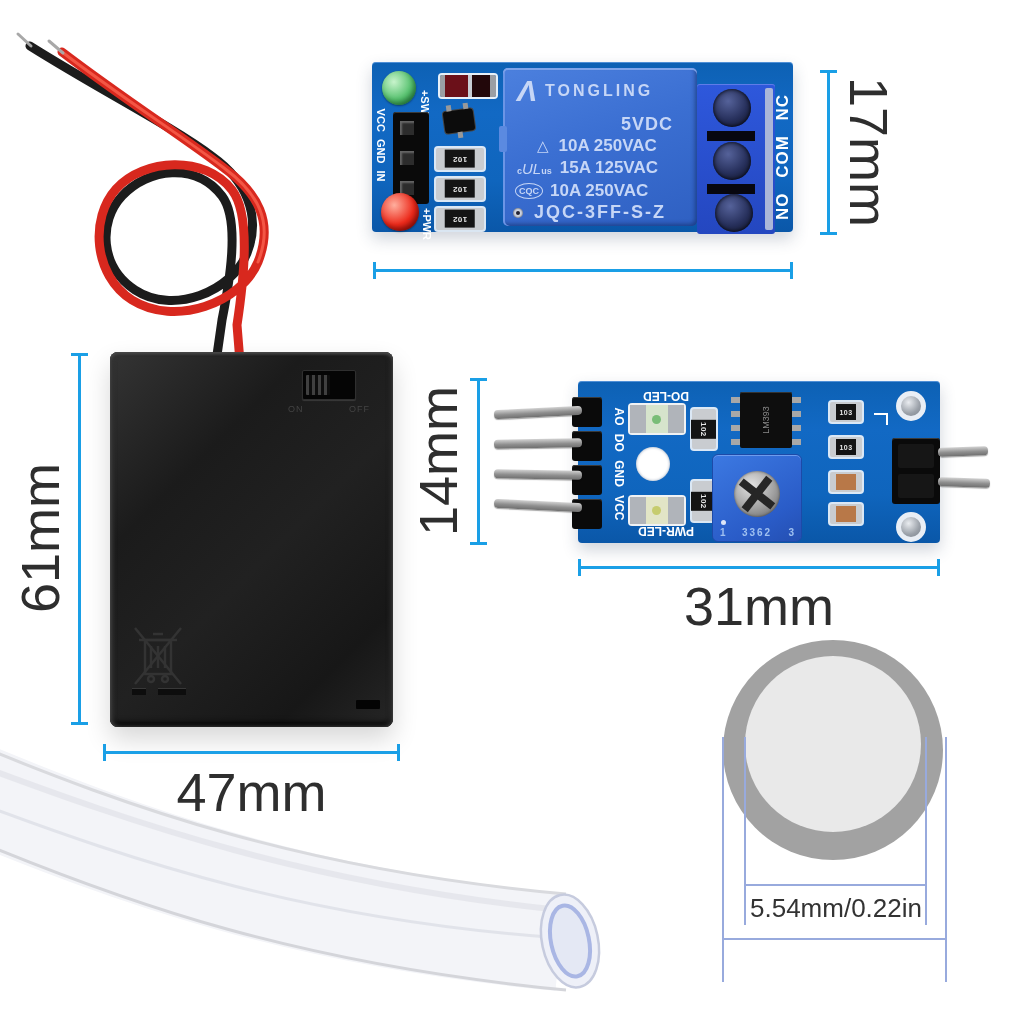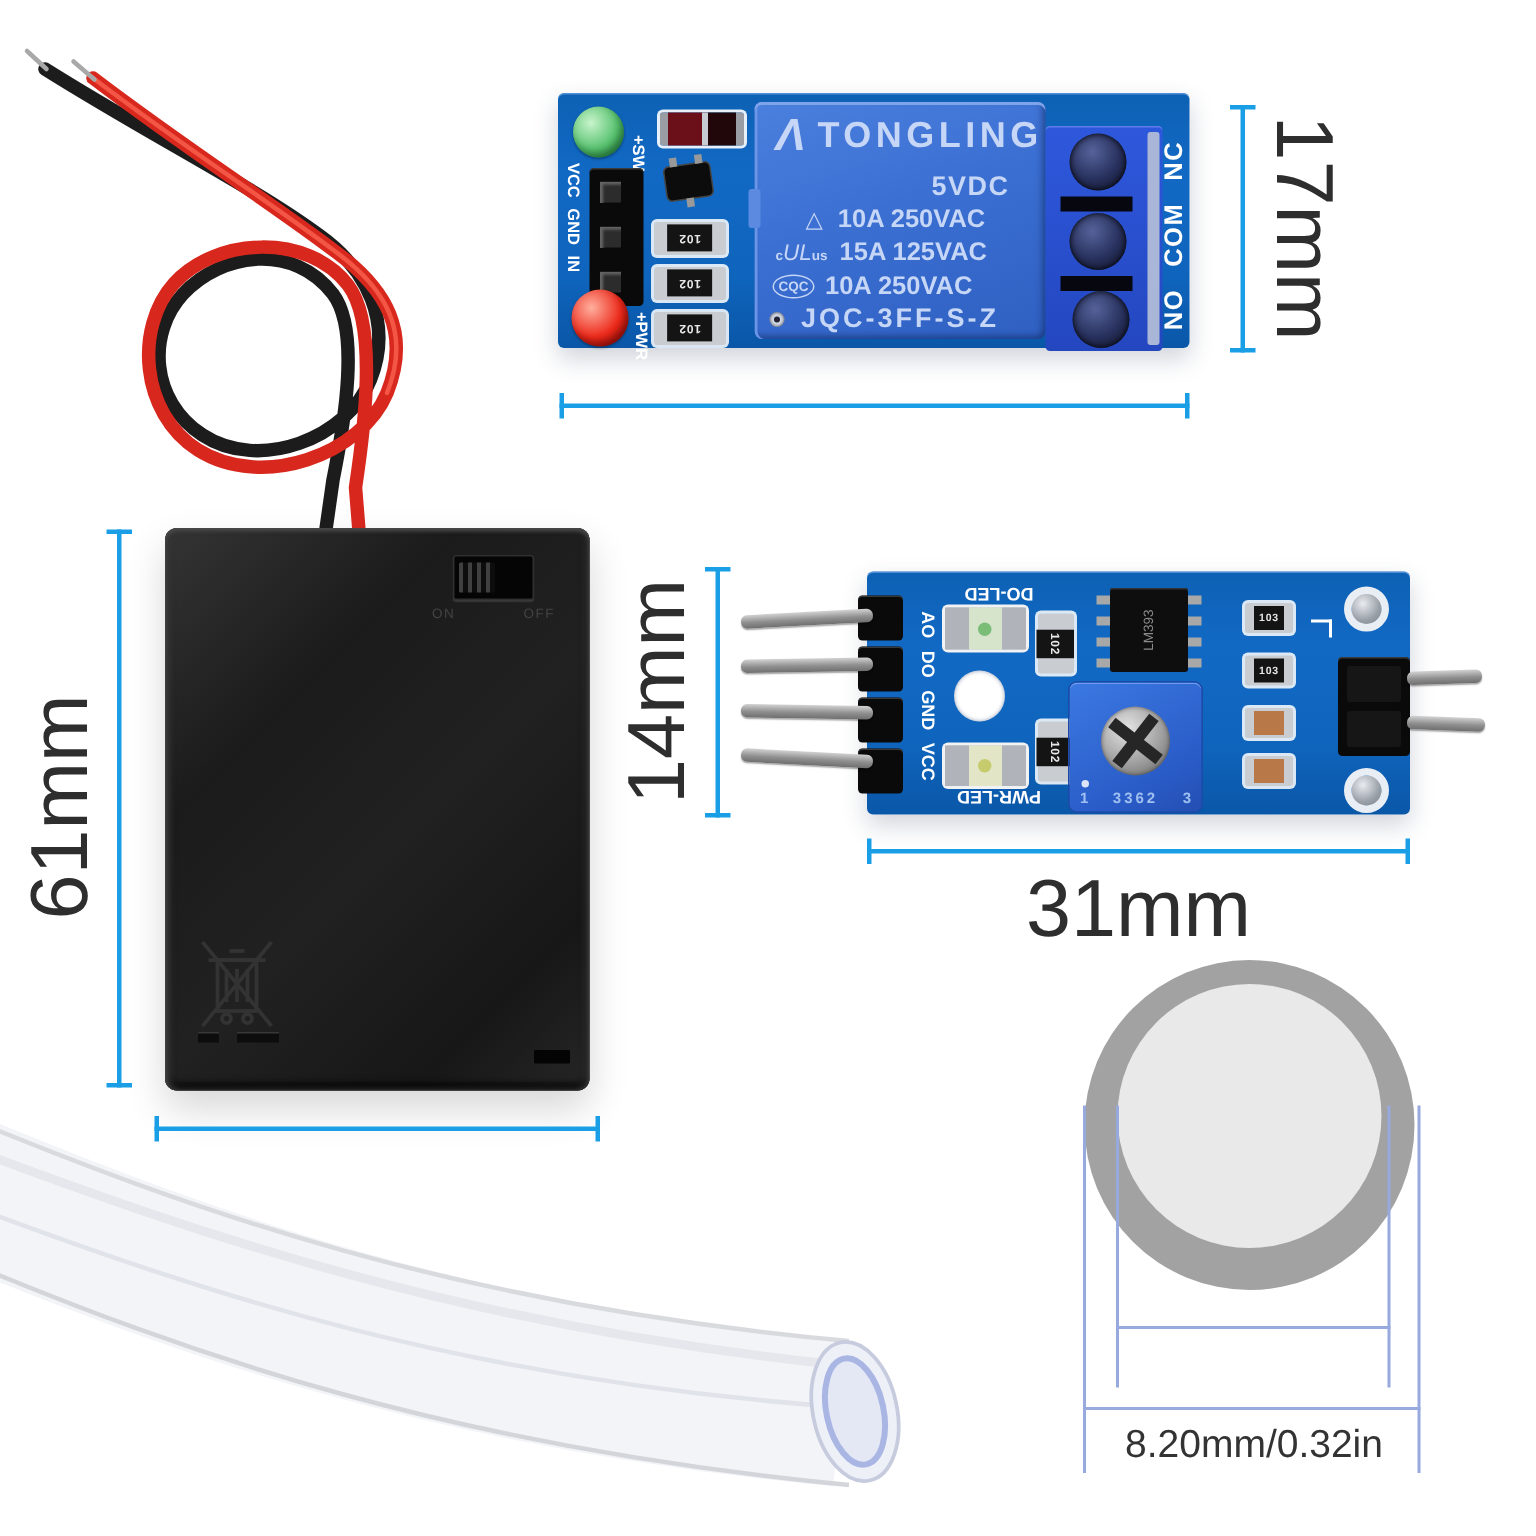--- a/index.html
+++ b/index.html
@@ -164,21 +164,21 @@
     <div class="smd" style="left:64px;top:116px;width:48px;height:22px;">
       <span class="body rot180">102</span>
     </div>
     <div class="smd" style="left:64px;top:146px;width:48px;height:22px;">
       <span class="body rot180">102</span>
     </div>
 
     <div class="relay-cube" style="left:131px;top:6px;width:194px;height:158px;">
       <div class="cube-row" style="left:14px;top:8px;">
         <span style="font-size:30px;font-weight:bold;font-style:italic;margin-right:8px;line-height:1;">Λ</span>
-        <span style="font-size:24px;letter-spacing:3px;font-weight:600;">TONGLING</span>
+        <span style="font-size:16px;letter-spacing:3px;font-weight:600;">TONGLING</span>
       </div>
       <div class="cube-row" style="right:24px;top:46px;">
         <span style="font-size:18px;font-weight:700;letter-spacing:1px;">5VDC</span>
       </div>
       <div class="cube-row" style="left:34px;top:68px;">
         <span style="font-size:15px;margin-right:10px;">△</span>
         <span style="font-size:17px;font-weight:600;">10A 250VAC</span>
       </div>
       <div class="cube-row" style="left:14px;top:90px;">
         <span style="margin-right:8px;display:flex;align-items:baseline;">
@@ -323,27 +323,30 @@
   <div class="dimh" style="left:578px;top:566px;width:362px;"></div>
   <div class="dim-label" style="left:578px;top:578px;width:362px;height:56px;">
     <span>31mm</span>
   </div>
 
   <div class="dimv" style="left:78px;top:353px;height:372px;"></div>
   <div class="dim-label" style="left:-40px;top:458px;width:160px;height:160px;">
     <span class="rot-90">61mm</span>
   </div>
   <div class="dimh" style="left:103px;top:751px;width:297px;"></div>
+  <div class="dim-label" style="left:103px;top:763px;width:297px;height:58px;">
+    <span>47mm</span>
+  </div>
 
   <div style="position:absolute;left:723px;top:640px;width:220px;height:220px;border-radius:50%;background:#a2a2a2;"></div>
   <div style="position:absolute;left:745px;top:656px;width:176px;height:176px;border-radius:50%;background:#e9e9e9;"></div>
 
   <div class="tline" style="left:744px;top:737px;width:2px;height:188px;"></div>
   <div class="tline" style="left:925px;top:737px;width:2px;height:188px;"></div>
   <div class="tline" style="left:744px;top:884px;width:183px;height:2px;"></div>
+  <div class="tdim-label" style="left:723px;top:893px;width:226px;height:30px;">
+    <span>5.54mm/0.22in</span>
+  </div>
   <div class="tline" style="left:722px;top:737px;width:2px;height:245px;"></div>
   <div class="tline" style="left:945px;top:737px;width:2px;height:245px;"></div>
   <div class="tline" style="left:722px;top:938px;width:225px;height:2px;"></div>
-  <div class="tdim-label" style="left:713px;top:947px;width:246px;height:30px;">
-    <span>8.20mm/0.32in</span>
-  </div>
 
 </div>
 
 </body></html>

